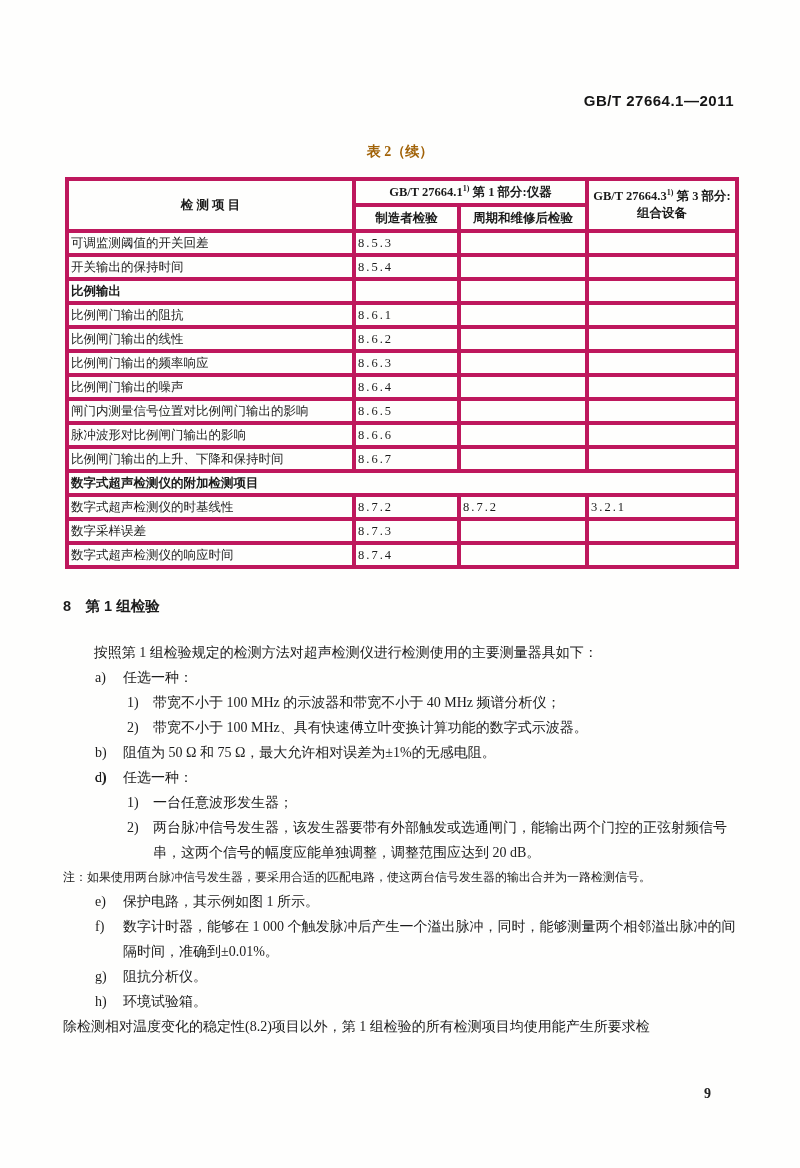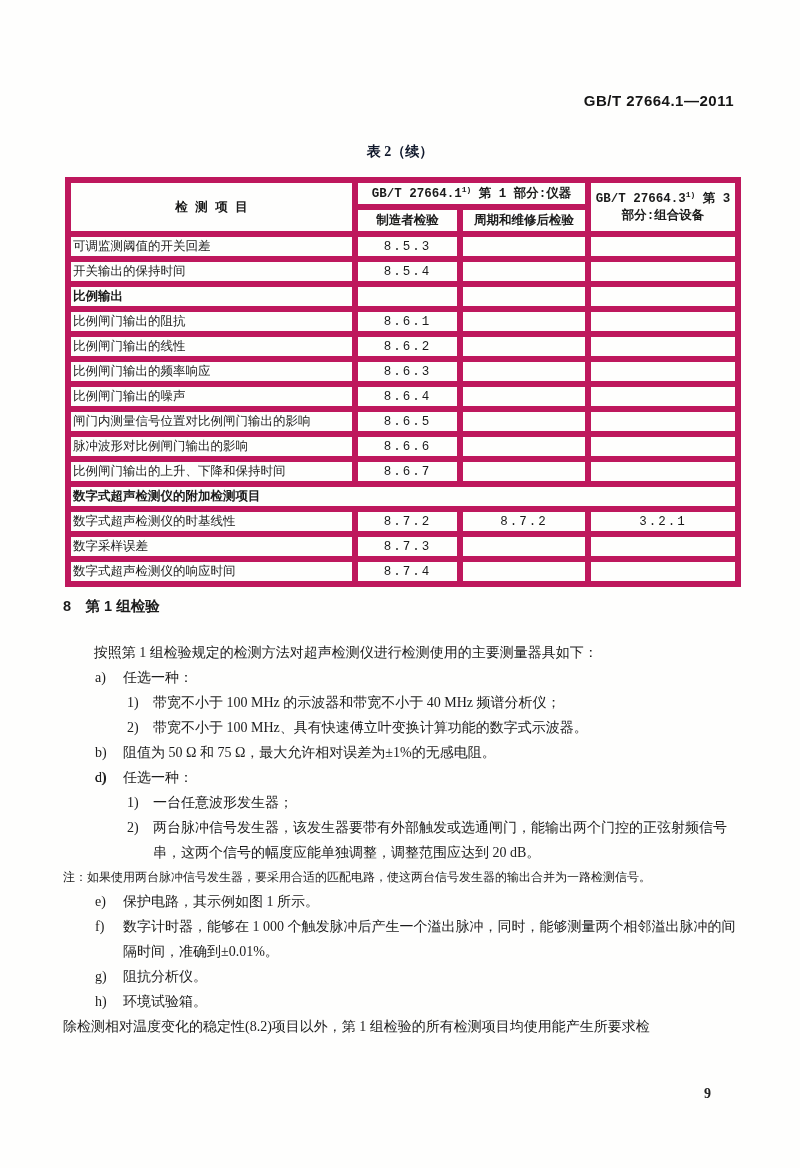--- a/index.html
+++ b/index.html
@@ -30,54 +30,53 @@
   }
   
   .table-title {
     position: absolute;
     top: 143px;
     left: 65px;
     width: 670px;
     text-align: center;
     font-weight: bold;
     font-size: 14px;
-    color: #0f172a;
+    color: #a16207;
   }
   
   .table-wrap {
     position: absolute;
     top: 177px;
     left: 65px;
     width: 670px;
   }
   table.spec {
     width: 670px;
     border-collapse: collapse;
     table-layout: fixed;
     border: 2px solid #1a1a1a;
   }
   table.spec th, table.spec td {
-    border: 6px solid #be185d;
+    border: 4px solid #be185d;
     font-size: 12.5px;
     color: #1b1b1b;
     vertical-align: middle;
-    font-family: Liberation Mono, monospace;
   }
   table.spec th {
     font-weight: bold;
     text-align: center;
     padding: 2px 4px;
     height: 26px;
   }
   table.spec td {
     height: 24px;
     padding: 1px 2px;
   }
   td.cell-item { text-align: left; padding-left: 13px; }
-  td.cell-ref  { text-align: center; letter-spacing: 2px; font-size: 12px; }
+  td.cell-ref  { letter-spacing: 2px; font-size: 12px; }
   tr.row-bold td { font-weight: bold; }
   sup.fn { font-size: 8px; line-height: 0; }
   
   .content {
     position: absolute;
     left: 63px;
     top: 594px;
     width: 676px;
     font-size: 14px;
     line-height: 25px;

